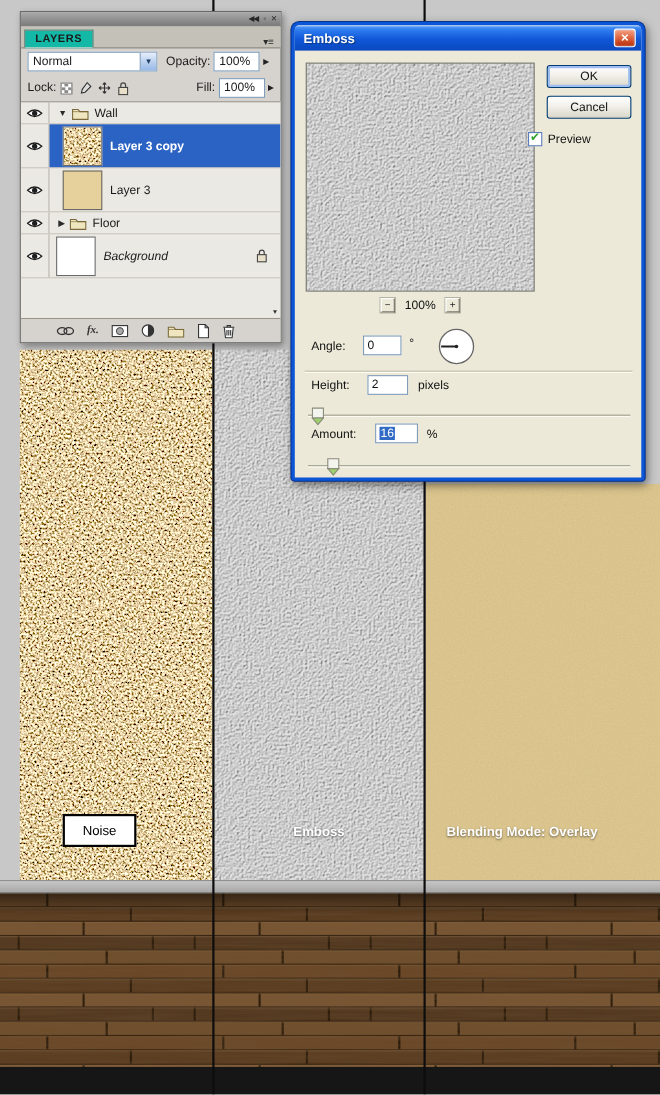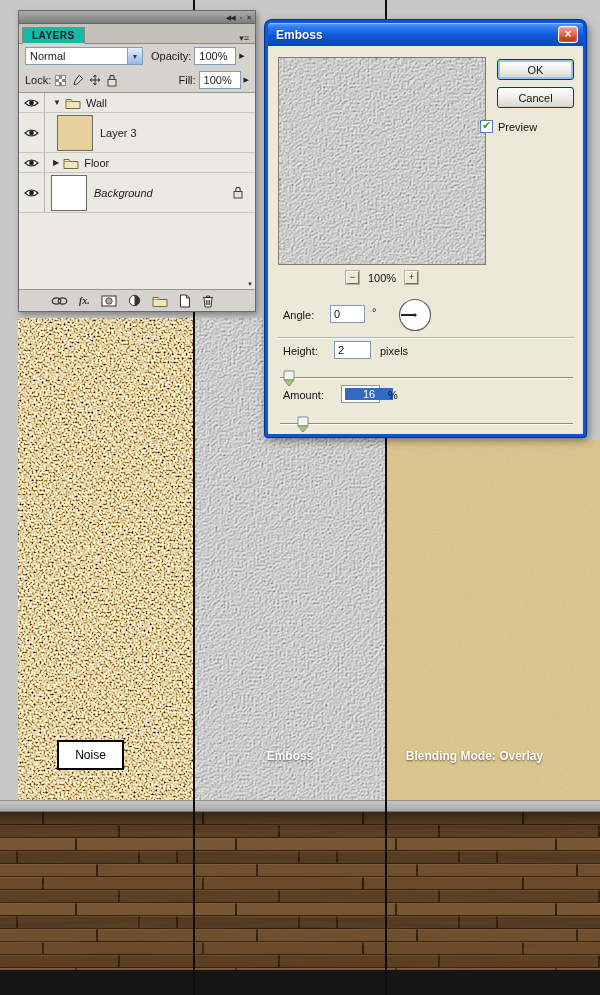--- a/index.html
+++ b/index.html
@@ -89,21 +89,21 @@
   .lbl-amount{left:15px;top:343px}
   .fld-amount{left:73px;top:339px;width:39px}
   .unit-amount{left:120px;top:343px}
   .slider{position:absolute;width:293px;height:17px}
   .sl-height{left:12px;top:324px}
   .sl-amount{left:12px;top:370px}
   .track{position:absolute;left:0;right:0;top:7px;height:0;border-top:1px solid #8f8d7d;border-bottom:1px solid #fdfdf6}
   .sthumb{position:absolute;top:0}
   .sl-height .sthumb{left:3px}
   .sl-amount .sthumb{left:17px}
-  .hl{background:#316ac5;color:#fff;font-style:normal;padding:0 18px}
+  .hl{background:#316ac5;color:#fff;font-style:normal;padding:0 1px}
 </style>
 </head>
 <body>
 
 <svg width="0" height="0" style="position:absolute" aria-hidden="true">
   <defs>
     <filter id="f-speckle" x="0" y="0" width="100%" height="100%">
       <feTurbulence type="fractalNoise" baseFrequency="0.5" numOctaves="2" seed="7"></feTurbulence>
       <feColorMatrix type="matrix" values="2.8 0 0 0 -0.6  2.5 0 0 0 -0.62  2.0 0 0 0 -0.62  0 0 0 0 1"></feColorMatrix>
     </filter>
@@ -288,20 +288,33 @@
             </svg>
           <span class="lname">Wall</span>
         </span>
       </div>
       <div class="lrow h40">
         <span class="eyecell">
             <svg width="15" height="10">
               <use href="#i-eye"></use>
             </svg>
           </span>
+        <span class="rowbody selected">
+          <span class="thumb"><svg width="34" height="34">
+                <rect width="34" height="34" filter="url(#f-speckle)"></rect>
+              </svg></span>
+          <span class="lname">Layer 3 copy</span>
+        </span>
+      </div>
+      <div class="lrow h40">
+        <span class="eyecell">
+            <svg width="15" height="10">
+              <use href="#i-eye"></use>
+            </svg>
+          </span>
         <span class="rowbody">
           <span class="thumb thumb-tan"></span>
           <span class="lname">Layer 3</span>
         </span>
       </div>
       <div class="lrow h20">
         <span class="eyecell">
             <svg width="15" height="10">
               <use href="#i-eye"></use>
             </svg>

